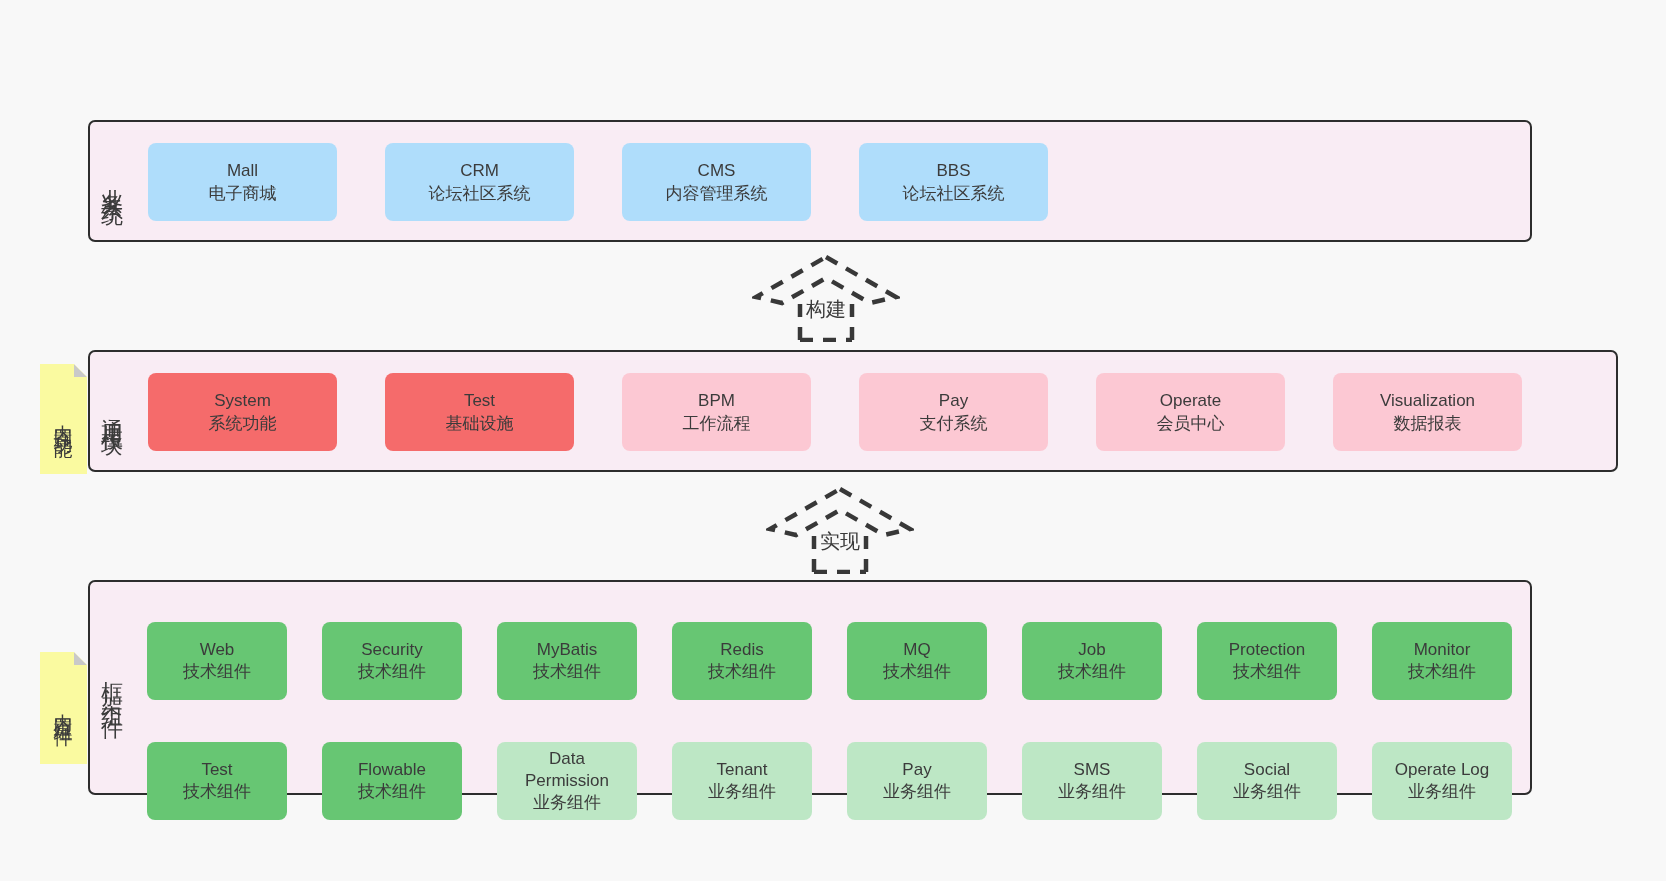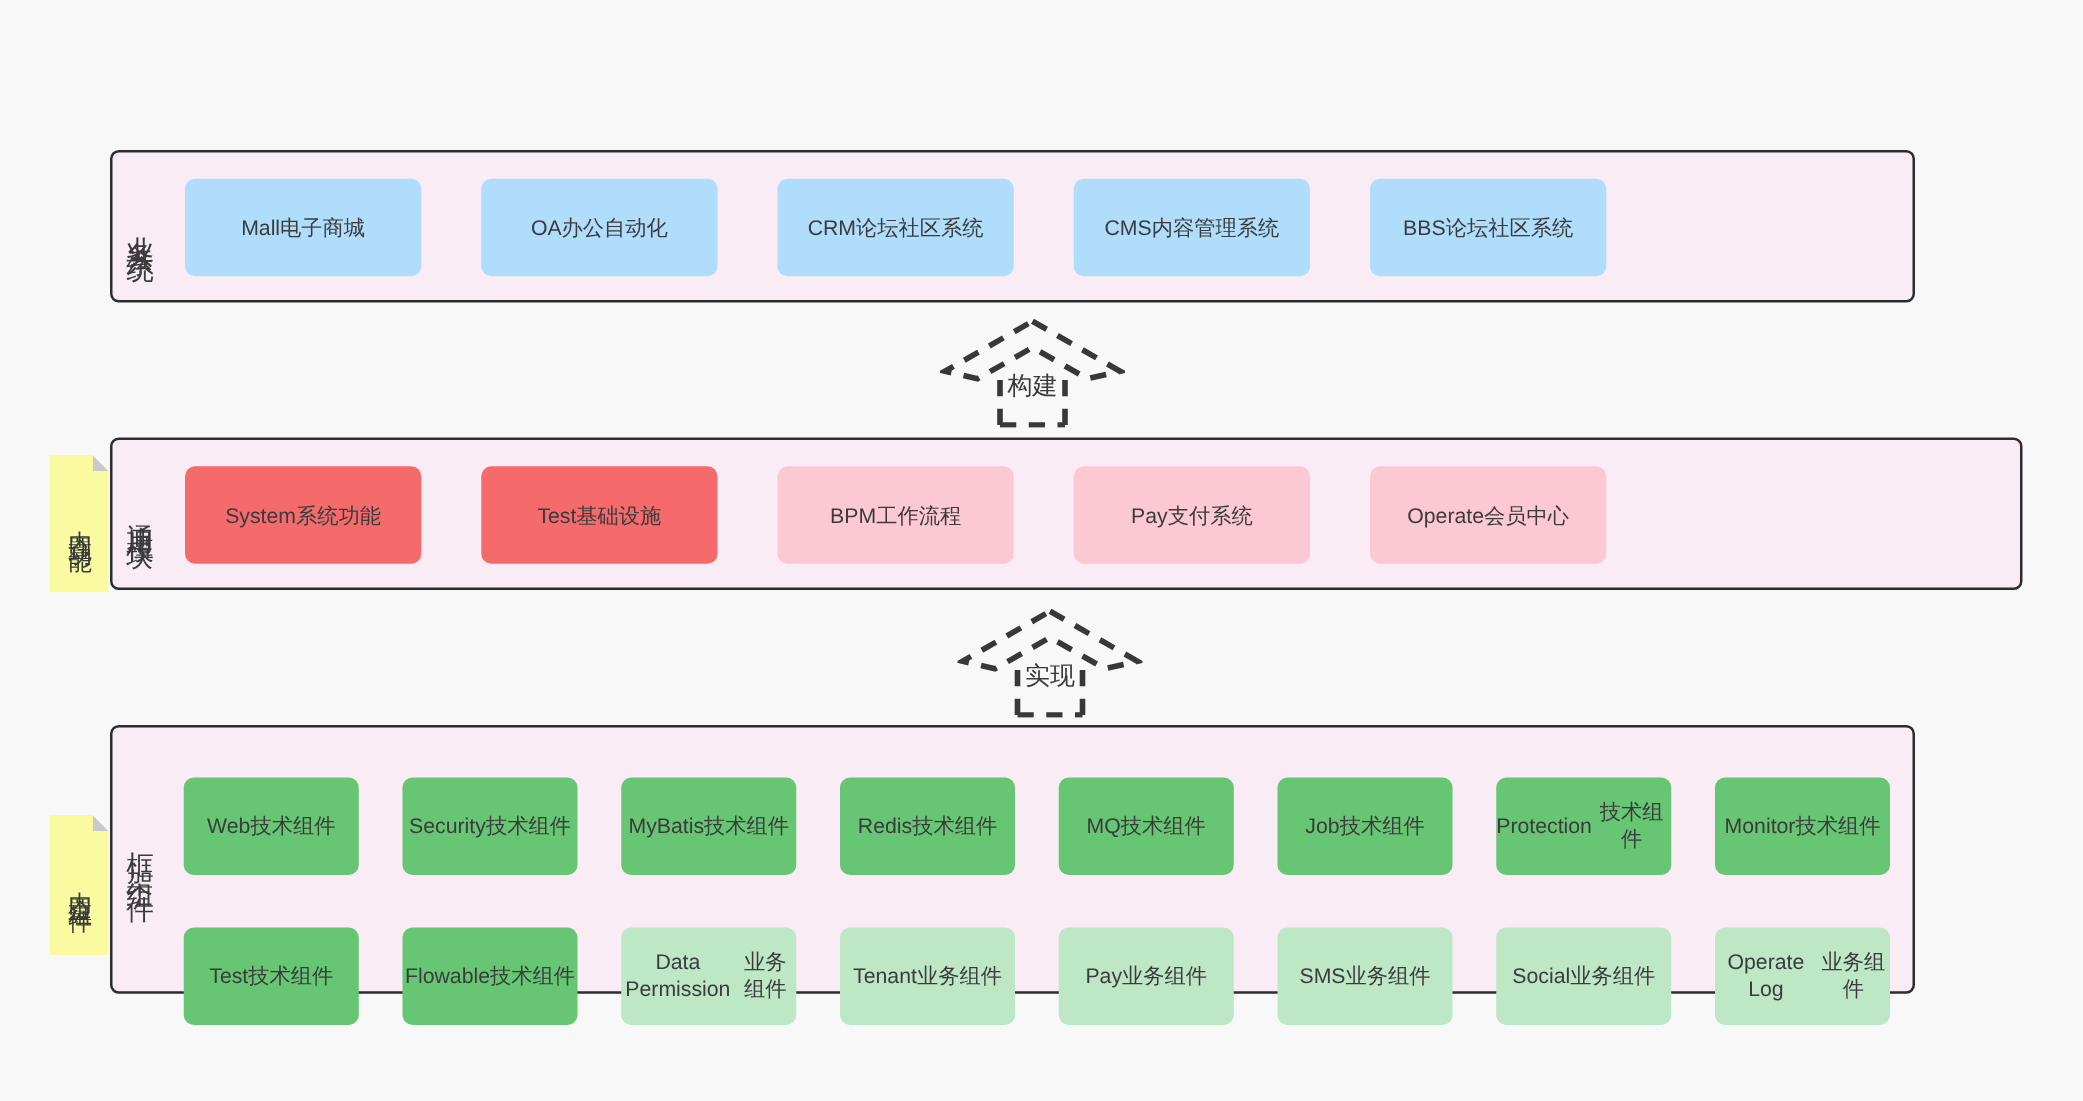--- a/index.html
+++ b/index.html
@@ -17,21 +17,21 @@
     font-size:22px;letter-spacing:5px;color:#333;line-height:1;
   }
   .band-components .band-label{letter-spacing:12px;}
 
   .row{position:absolute;display:flex;}
   .band-business .row,.band-modules .row{left:58px;top:21px;gap:48px;}
   .band-components .rows{position:absolute;left:57px;top:19px;display:flex;flex-direction:column;gap:21px;}
   .band-components .row{position:static;gap:35px;}
 
   .box{
-    border-radius:8px;display:flex;flex-direction:row;align-items:center;justify-content:center;
+    border-radius:8px;display:flex;flex-direction:column;align-items:center;justify-content:center;
     text-align:center;font-size:17px;line-height:23px;color:#3b3b3b;
   }
   .band-business .box,.band-modules .box{width:189px;height:78px;}
   .band-components .box{width:140px;height:78px;line-height:22px;margin-top:21px;}
   .band-components .box-title{max-width:112px;}
 
   .arrow{position:absolute;width:148px;height:88px;}
   .arrow-build{left:752px;top:254px;}
   .arrow-implement{left:766px;top:486px;}
   .arrow-svg{position:absolute;left:0;top:0;width:100%;height:100%;}
@@ -60,24 +60,20 @@
 
   <section class="band band-business">
     <div class="band-label">业务系统</div>
     <div class="row">
 
         <div class="box tone-blue">
           <div class="box-title">Mall</div>
           <div class="box-sub">电子商城</div>
         </div>
 
-        <div class="box tone-blue">
-          <div class="box-title">OA</div>
-          <div class="box-sub">办公自动化</div>
-        </div>
 
 
         <div class="box tone-blue">
           <div class="box-title">CRM</div>
           <div class="box-sub">论坛社区系统</div>
         </div>
 
         <div class="box tone-blue">
           <div class="box-title">CMS</div>
           <div class="box-sub">内容管理系统</div>
@@ -128,20 +124,24 @@
         <div class="box tone-pink">
           <div class="box-title">Pay</div>
           <div class="box-sub">支付系统</div>
         </div>
 
         <div class="box tone-pink">
           <div class="box-title">Operate</div>
           <div class="box-sub">会员中心</div>
         </div>
 
+        <div class="box tone-pink">
+          <div class="box-title">Visualization</div>
+          <div class="box-sub">数据报表</div>
+        </div>
 
     </div>
   </section>
 
   <div class="arrow arrow-implement">
     <svg class="arrow-svg" viewBox="0 0 148 88" aria-hidden="true">
       <polygon points="74,3 144,43 118,49 74,24 30,49 4,43"></polygon>
       <line x1="48" y1="50" x2="48" y2="86"></line>
       <line x1="100" y1="50" x2="100" y2="86"></line>
       <line x1="48" y1="86" x2="100" y2="86"></line>

